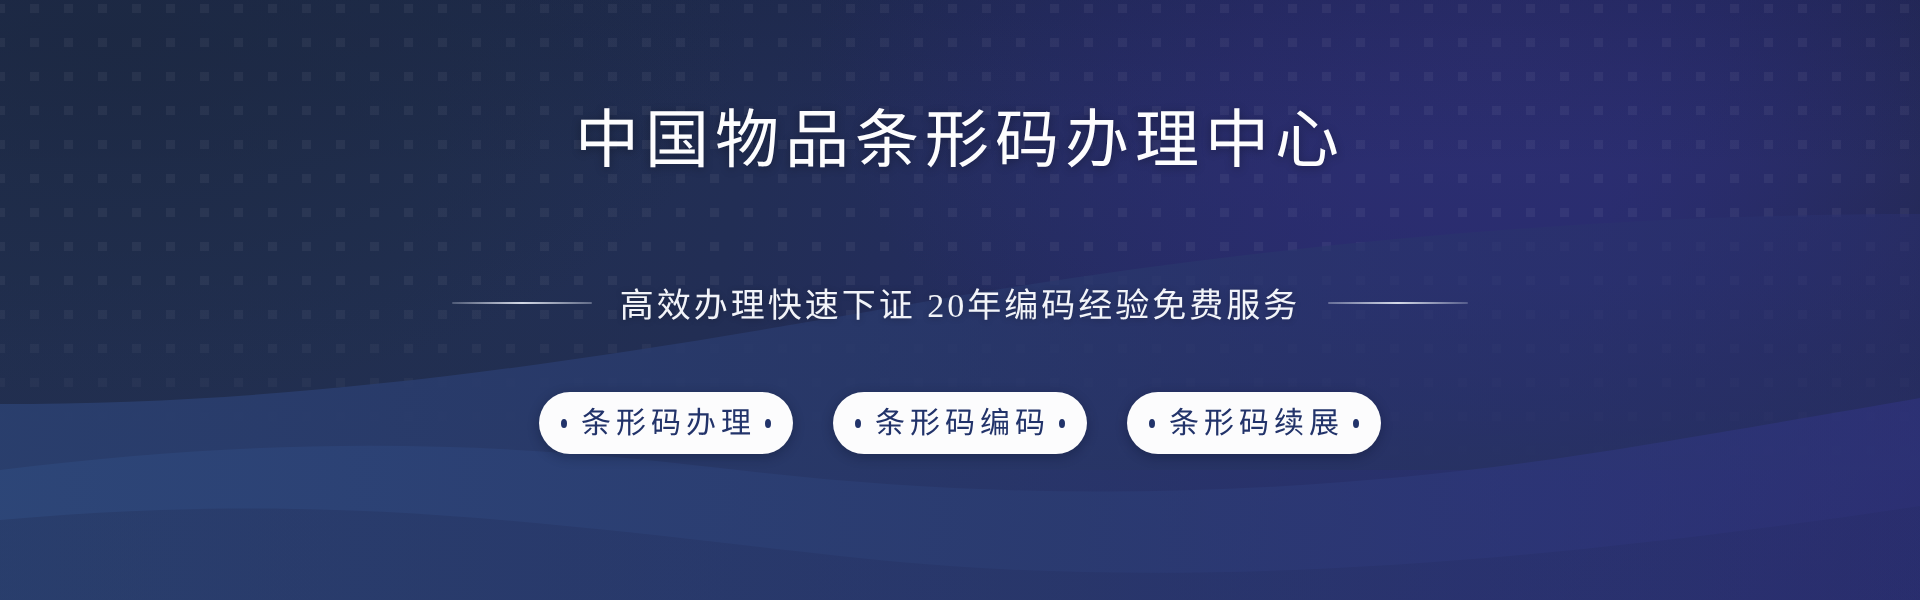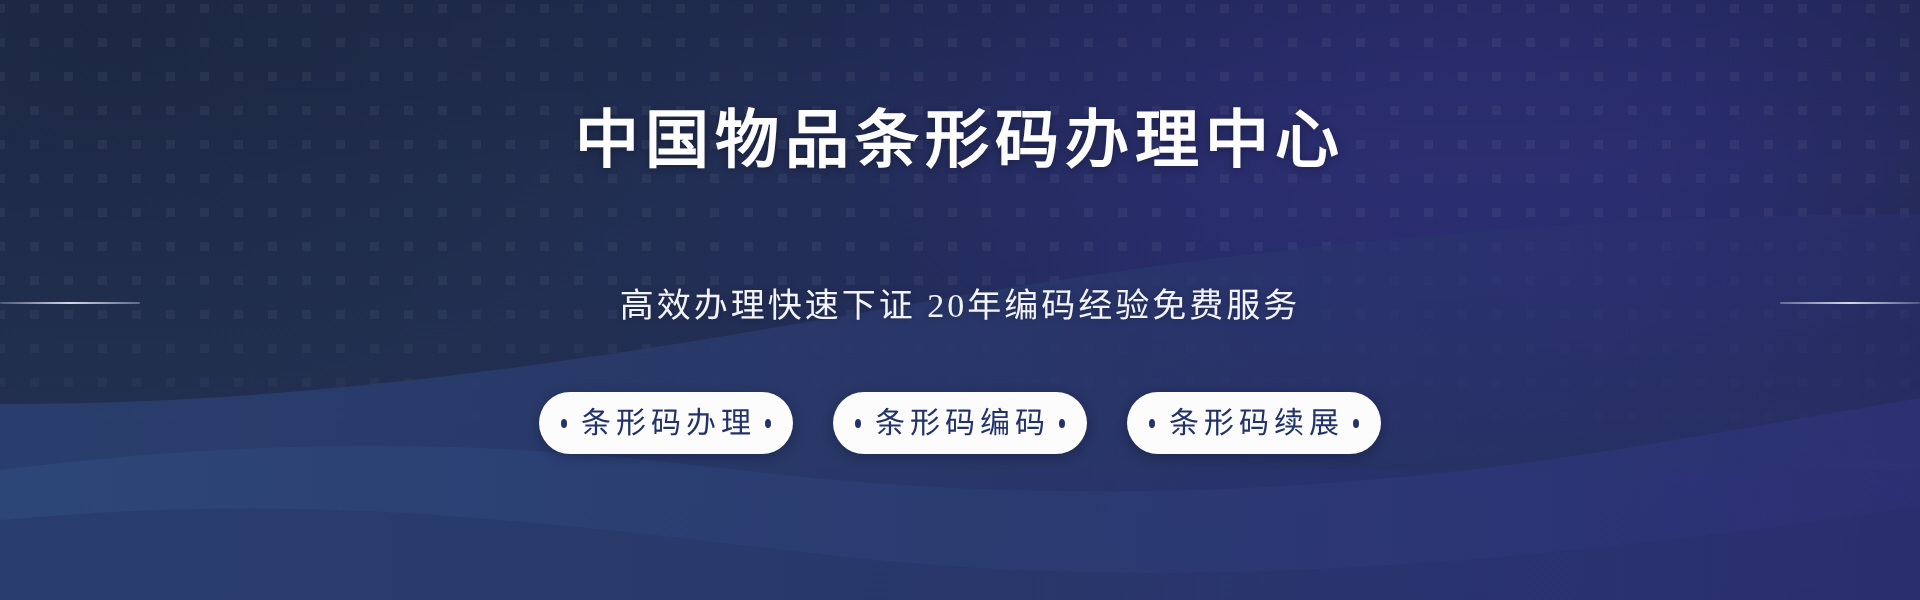--- a/index.html
+++ b/index.html
@@ -101,35 +101,35 @@
   }
 
   .main-title {
     margin: 0;
     position: absolute;
     top: 88px;
     left: 0;
     right: 0;
     text-align: center;
     font-size: 64px;
-    font-weight: 700;
+    font-weight: 400;
     letter-spacing: 6px;
     color: #fdfdfe;
     text-shadow: 0 2px 10px rgba(0,0,0,.30);
     white-space: nowrap;
   }
 
   .subtitle-row {
     position: absolute;
     top: 278px;
     left: 0;
     right: 0;
     display: flex;
     align-items: center;
-    justify-content: space-between;
+    justify-content: center;
     gap: 28px;
   }
   .rule {
     display: block;
     width: 140px;
     height: 2px;
     background: linear-gradient(to right, rgba(214,219,232,.25), rgba(221,226,238,.95), rgba(214,219,232,.35));
     border-radius: 2px;
   }
   .rule.right {

